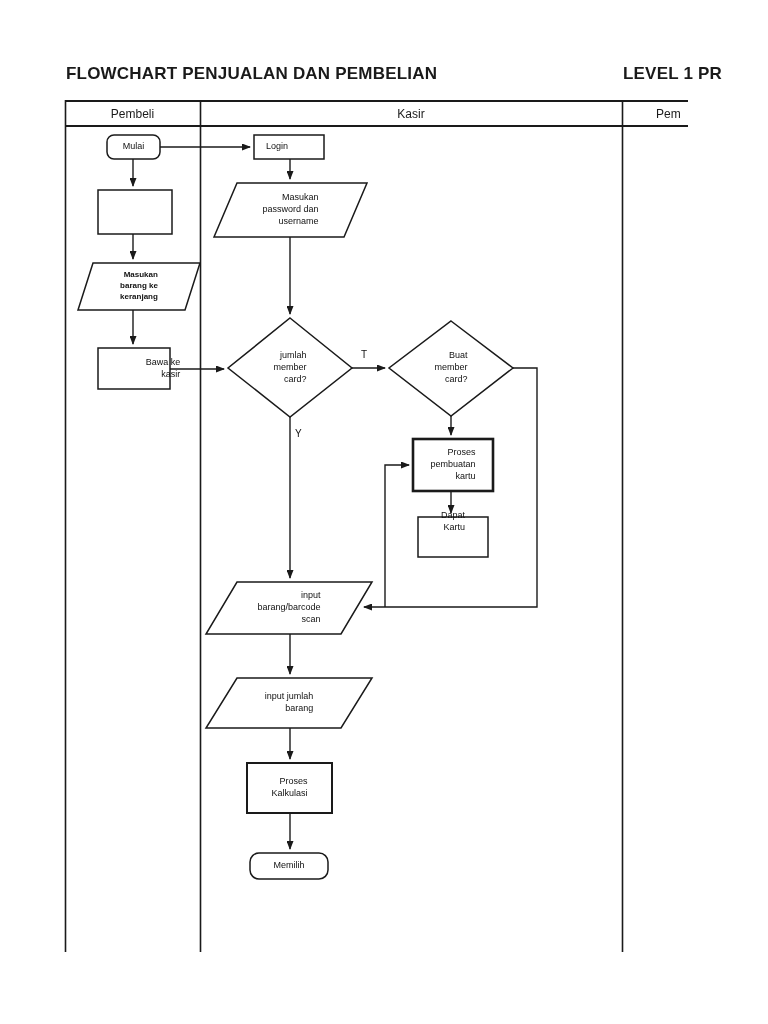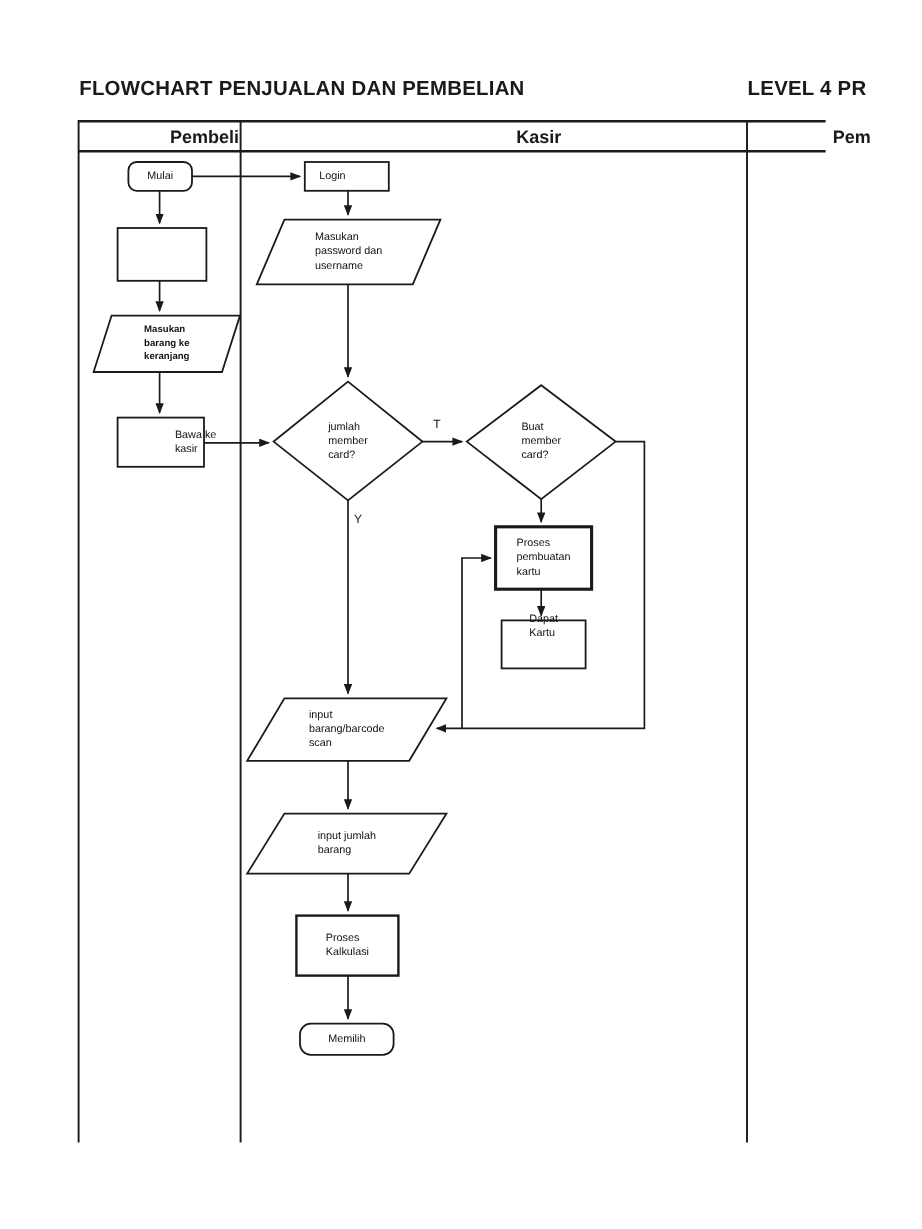--- a/index.html
+++ b/index.html
@@ -11,48 +11,47 @@
     color:#1a1a1a;
     overflow:hidden;
   }
   .doc-title{
     position:absolute;
     font-size:17px;font-weight:bold;letter-spacing:.2px;
     white-space:nowrap;
   }
   .lane-label{
     position:absolute;
-    font-size:15px;font-weight:bold;
+    font-size:12px;font-weight:normal;
     display:flex;align-items:center;justify-content:center;
     white-space:nowrap;
-    padding-left:38px;
   }
   svg.flow{position:absolute;left:0;top:0;}
   .lbl{
     position:absolute;
     display:flex;align-items:center;justify-content:center;
-    text-align:left;
+    text-align:right;
     font-size:9px;line-height:1.3;
     white-space:pre-line;
     color:#111;
   }
   .lbl.small-bold{font-size:8px;font-weight:bold;line-height:1.35;}
   .branch{
     position:absolute;
     font-size:10px;
     color:#111;
   }
 </style>
 </head>
 <body>
 
 <div class="page">
 
   <div class="doc-title" style="left:66px;top:64px;">FLOWCHART PENJUALAN DAN PEMBELIAN</div>
-  <div class="doc-title" style="left:623px;top:64px;">LEVEL 4 PR</div>
+  <div class="doc-title" style="left:623px;top:64px;">LEVEL 1 PR</div>
 
   <div class="lane-label" style="left:65px;top:102px;width:135px;height:24px;">Pembeli</div>
   <div class="lane-label" style="left:200px;top:102px;width:422px;height:24px;">Kasir</div>
   <div class="lane-label" style="left:656px;top:102px;width:34px;height:24px;justify-content:flex-start;">Pem</div>
 
   <svg class="flow" width="768" height="1024" viewBox="0 0 768 1024">
     <defs>
       <marker id="ah" markerWidth="9" markerHeight="7" refX="8" refY="3.5" orient="auto" markerUnits="userSpaceOnUse">
         <path d="M0,0 L9,3.5 L0,7 Z" fill="#1a1a1a"></path>
       </marker>

